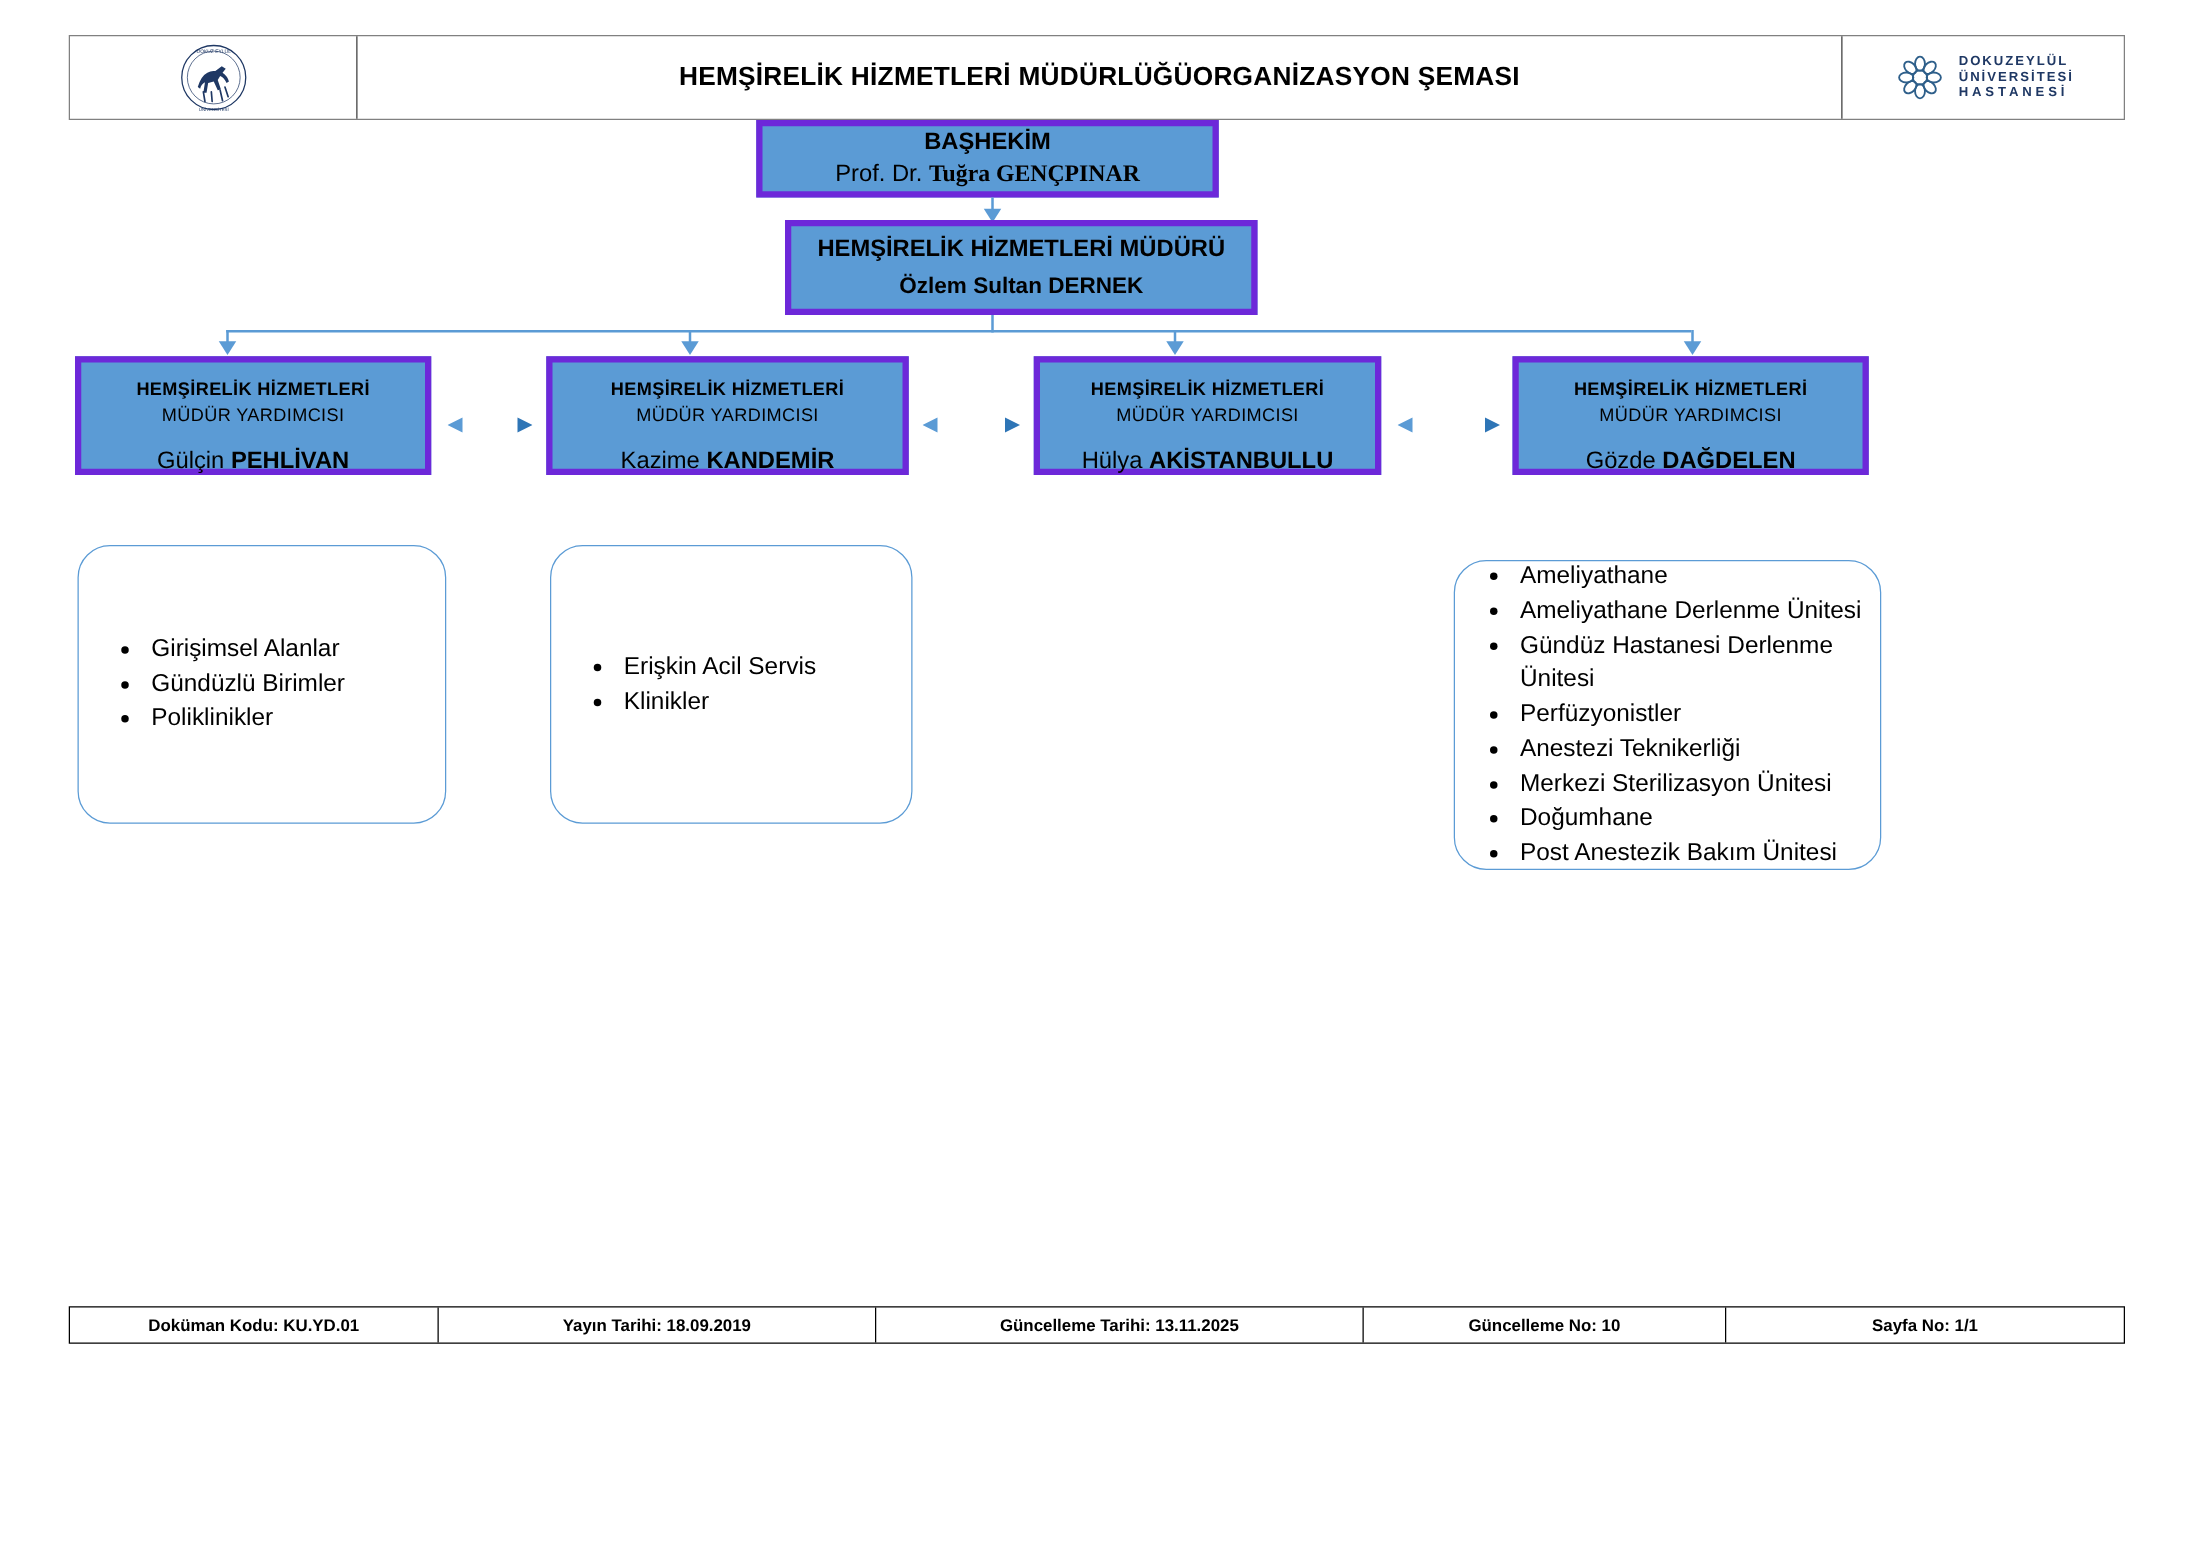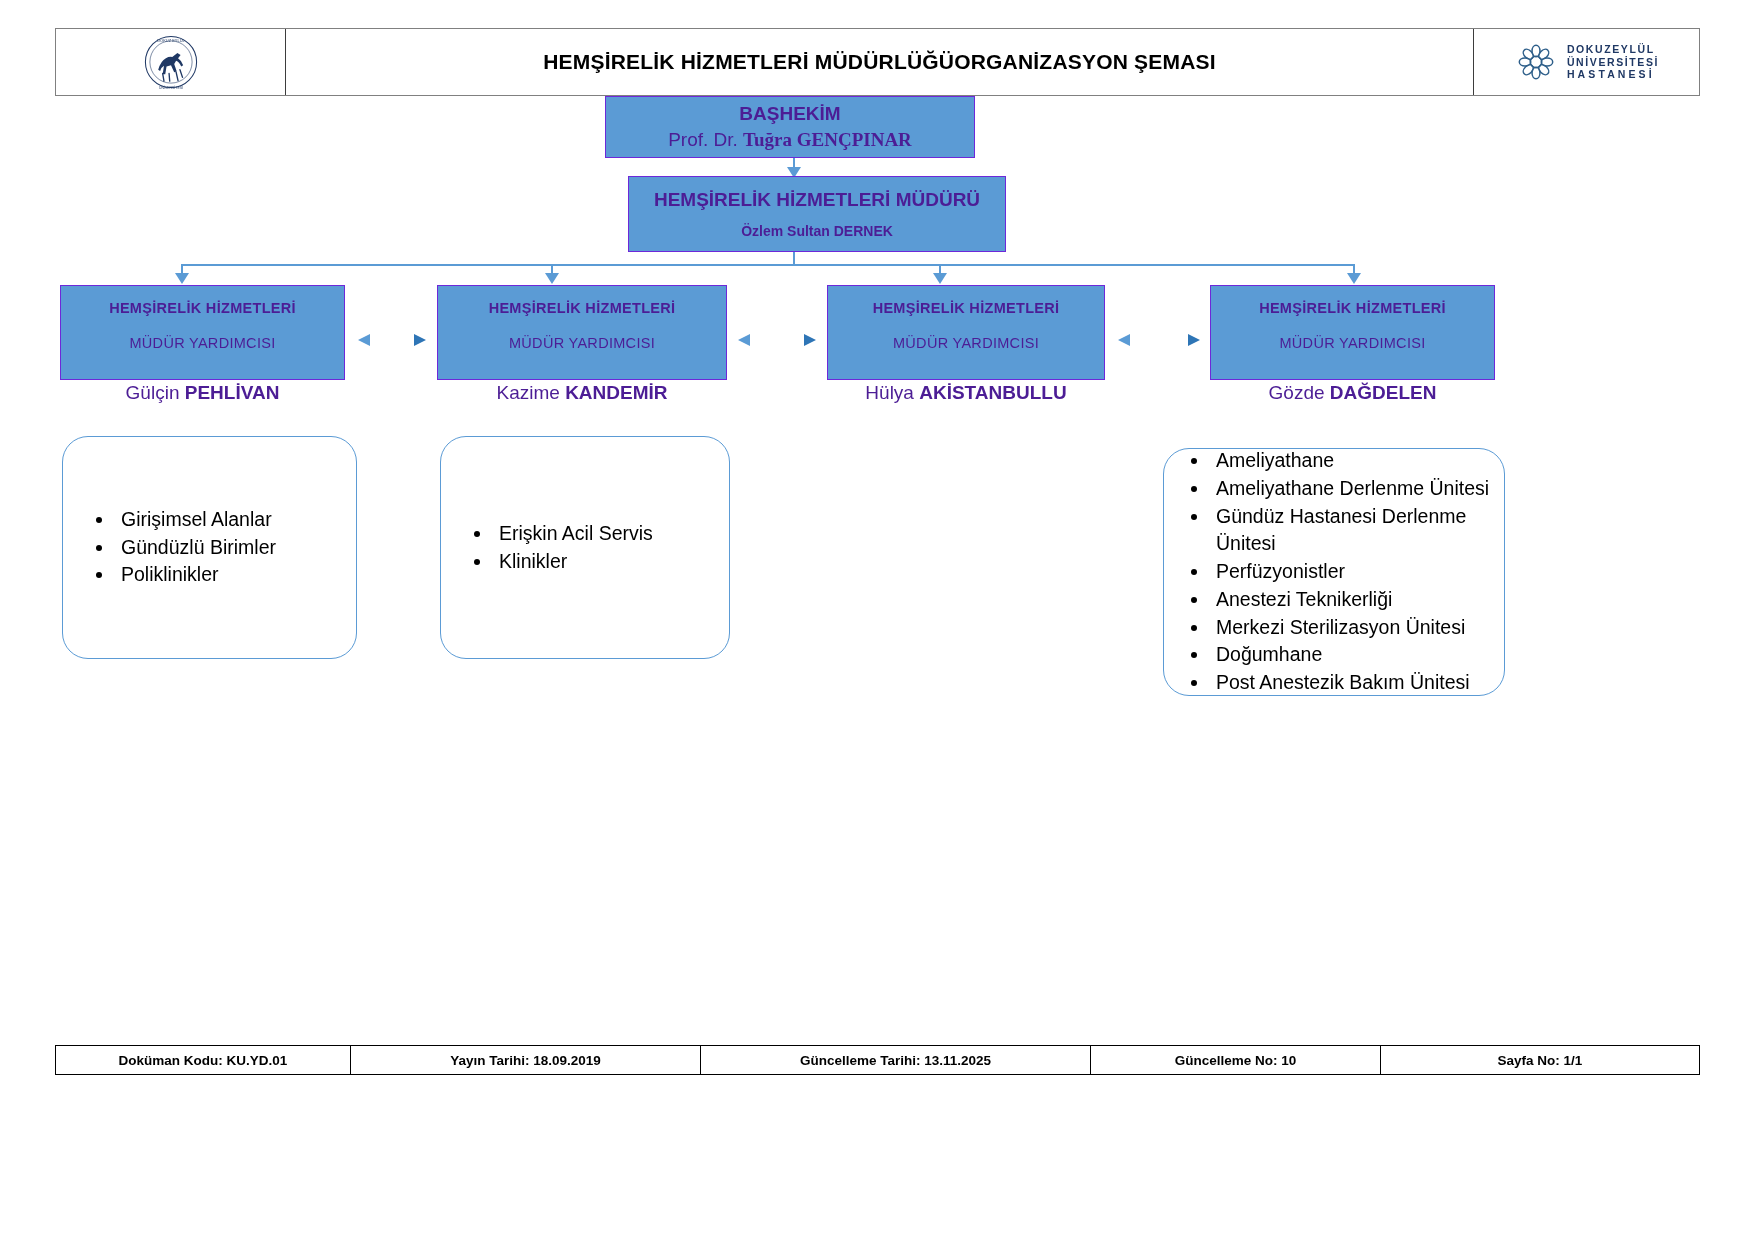--- a/index.html
+++ b/index.html
@@ -51,43 +51,42 @@
     font-weight: bold;
     color: #1f3864;
     letter-spacing: 1.6px;
   }
   .hosp-text span.l3 { letter-spacing: 3.1px; }
 
   
   .bluebox {
     position: absolute;
     background: #5b9bd5;
-    border: 1px solid #6d28d9;
-    color: #4c1d95;
+    border: 5px solid #6d28d9;
+    color: #000000;
     display: flex;
     flex-direction: column;
     align-items: center;
     justify-content: center;
     text-align: center;
   }
   #box-bashekim { left: 605px; top: 96px; width: 370px; height: 62px; }
   #box-bashekim .l1 { font-size: 19px; font-weight: bold; line-height: 1.35; }
   #box-bashekim .l2 { font-size: 19px; line-height: 1.35; }
   #box-bashekim .l2 b { font-weight: bold; font-family: Liberation Serif, serif; }
 
   #box-mudur { left: 628px; top: 176px; width: 378px; height: 76px; justify-content: space-evenly; }
   #box-mudur .l1 { font-size: 19px; font-weight: bold; }
-  #box-mudur .l2 { font-size: 14px; font-weight: bold; }
+  #box-mudur .l2 { font-size: 18px; font-weight: bold; }
 
   .deputy {
     top: 285px;
     height: 95px;
     padding-top: 12px;
     justify-content: flex-start;
-    gap: 14px;
   }
   .deputy .t1 { font-size: 14.5px; font-weight: bold; letter-spacing: .3px; line-height: 1.45; }
   .deputy .t2 { font-size: 14.5px; font-weight: normal; letter-spacing: .3px; line-height: 1.45; }
   .deputy .nm { font-size: 19px; margin-top: 14px; }
   .deputy .nm b { font-weight: bold; }
   #dep-1 { left: 60px;   width: 285px; }
   #dep-2 { left: 437px;  width: 290px; }
   #dep-3 { left: 827px;  width: 278px; }
   #dep-4 { left: 1210px; width: 285px; }
 

